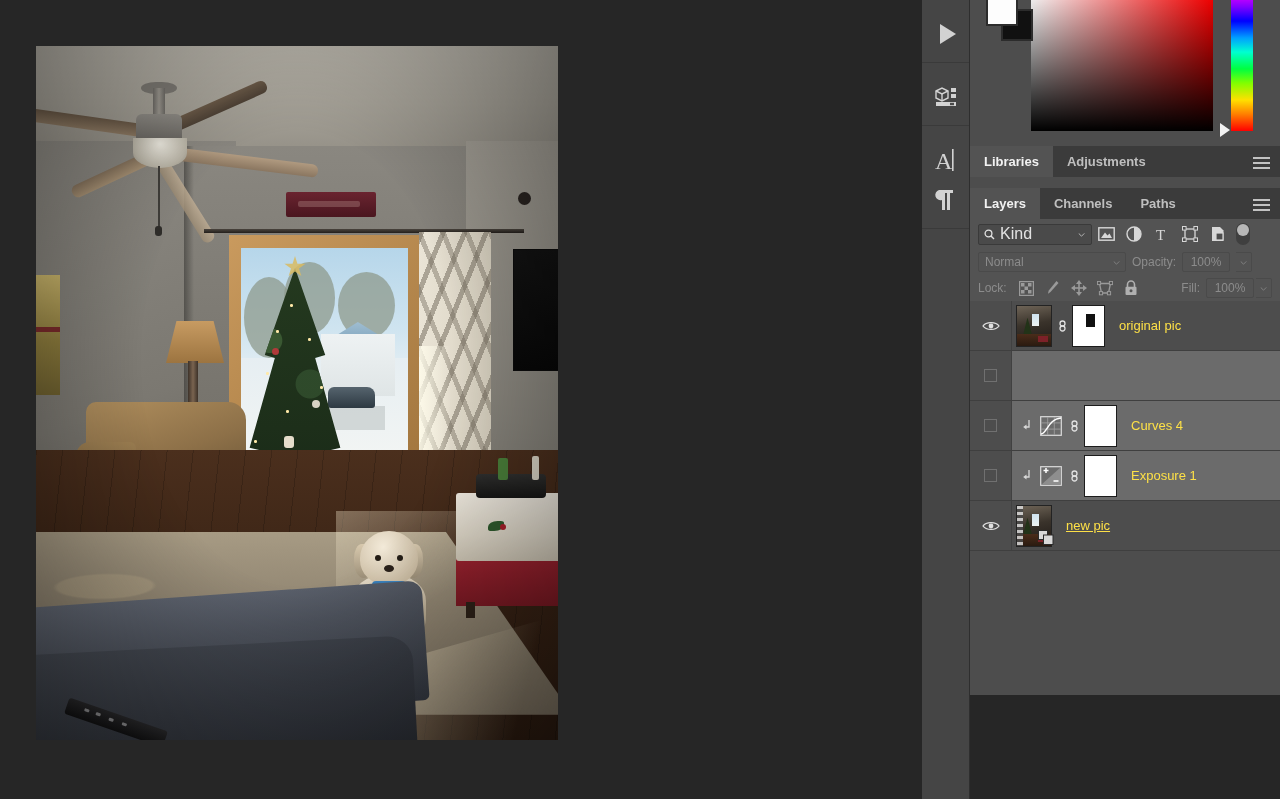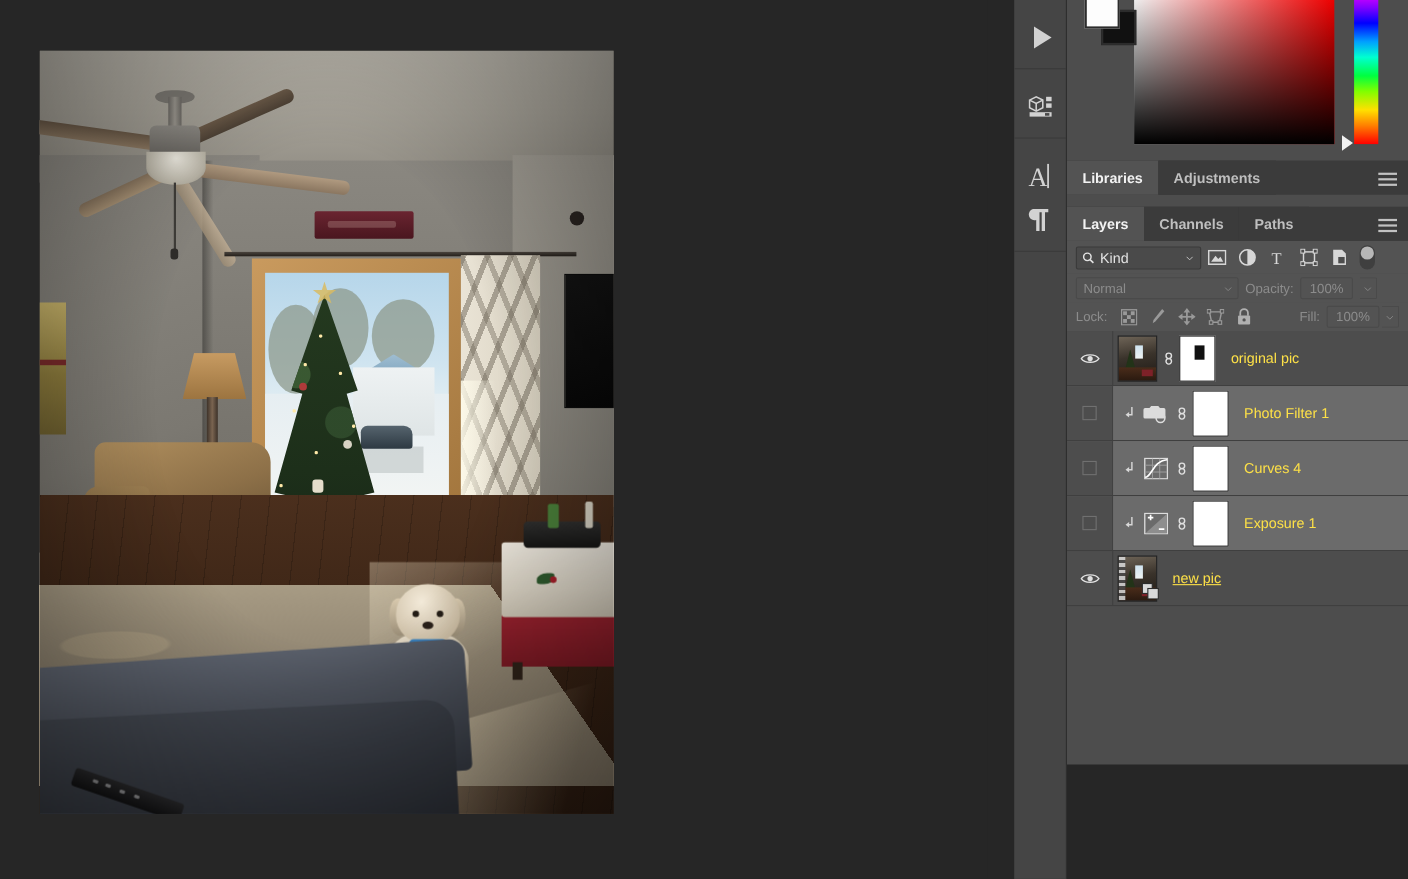--- a/index.html
+++ b/index.html
@@ -441,21 +441,21 @@
   
   #layers-panel { background: #535353; }
   .filter-row {
     display: flex; align-items: center; height: 30px;
     padding: 0 8px; gap: 0; background: #535353;
   }
   .kind-select {
     width: 114px; height: 21px;
     background: #4a4a4a; border: 1px solid #3a3a3a; border-radius: 2px;
     display: flex; align-items: center; padding: 0 5px;
-    font-size: 13px; color: #e2e2e2; position: relative;
+    font-size: 16px; color: #e2e2e2; position: relative;
   }
   .kind-select .lbl { margin-left: 5px; }
   .kind-select .chev {
     position: absolute; right: 6px; top: 8px;
     width: 7px; height: 4px;
   }
   .fico {
     width: 28px; height: 24px; display: flex; align-items: center; justify-content: center;
   }
   .fpill {
@@ -925,44 +925,20 @@
             <div class="thumb-mask">
               <div class="mask-mark"></div>
             </div>
             <span class="layer-name">original pic</span>
           </div>
         </div>
 
         <div class="layer-row selected">
           <div class="vis-cell">
             <div class="vis-box"></div>
-          </div>
-          <div class="lr-main">
-            <div class="clip-arrow">
-              <svg width="12" height="13" viewBox="0 0 12 13">
-                <path d="M8 1 V8 H4" fill="none" stroke="#d8d8d8" stroke-width="1.3"></path>
-                <path d="M5.5 5.5 L2.2 8 L5.5 10.5 Z" fill="#d8d8d8"></path>
-              </svg>
-            </div>
-            <div class="thumb-adj">
-              <svg width="24" height="20" viewBox="0 0 24 20">
-                <path d="M2 5 H6 L7.5 3 H14 L15.5 5 H19 A1.5 1.5 0 0 1 20.5 6.5 V13 A1.5 1.5 0 0 1 19 14.5 H2 A1.5 1.5 0 0 1 0.5 13 V6.5 A1.5 1.5 0 0 1 2 5 Z" fill="#dcdcdc"></path>
-                <circle cx="16" cy="14" r="4" fill="none" stroke="#dcdcdc" stroke-width="1.4"></circle>
-              </svg>
-            </div>
-            <div class="link-icon">
-              <svg width="11" height="16" viewBox="0 0 11 16">
-                <g fill="none" stroke="#e0e0e0" stroke-width="1.3">
-                  <path d="M5.5 3 A2.5 2.5 0 1 1 5.5 8 A2.5 2.5 0 1 1 5.5 3"></path>
-                  <path d="M5.5 8 A2.5 2.5 0 1 1 5.5 13 A2.5 2.5 0 1 1 5.5 8"></path>
-                </g>
-              </svg>
-            </div>
-            <div class="thumb-mask"></div>
-            <span class="layer-name">Photo Filter 1</span>
           </div>
         </div>
 
         <div class="layer-row selected">
           <div class="vis-cell">
             <div class="vis-box"></div>
           </div>
           <div class="lr-main">
             <div class="clip-arrow">
               <svg width="12" height="13" viewBox="0 0 12 13">

